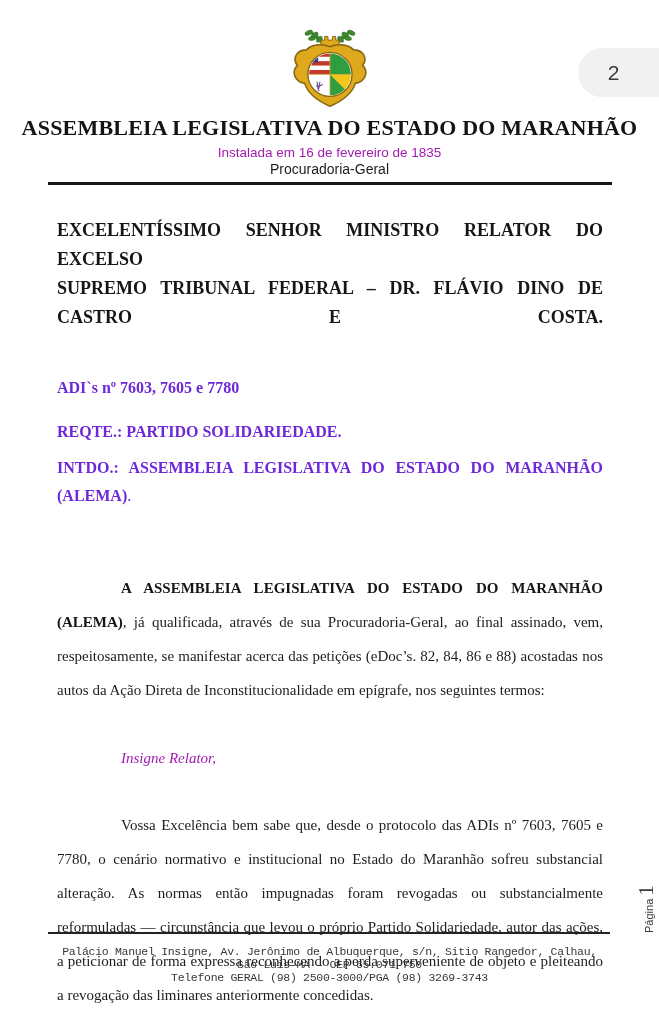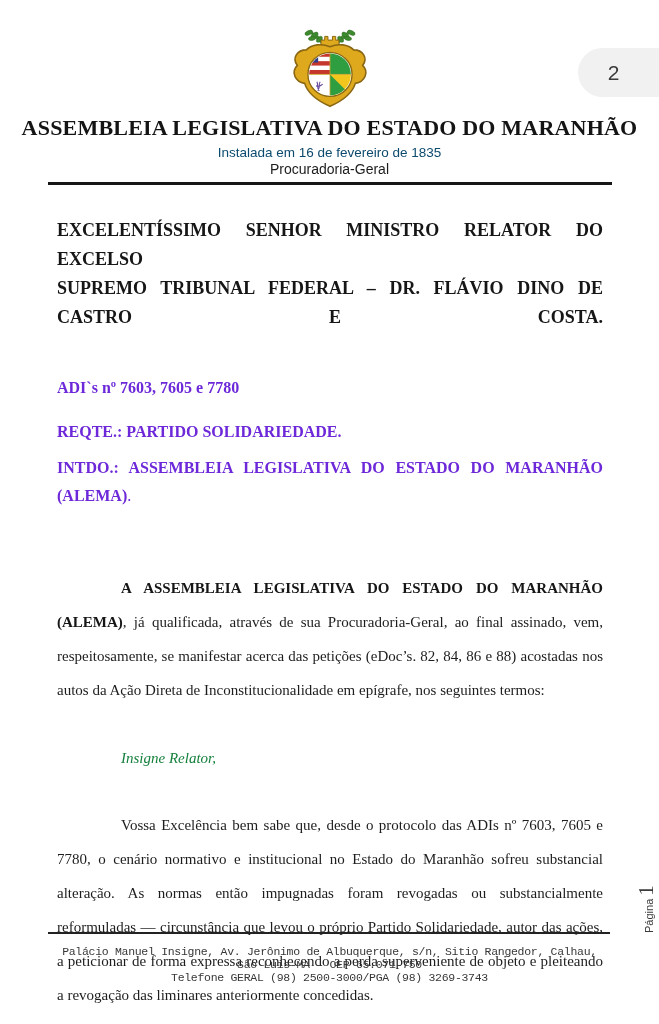--- a/index.html
+++ b/index.html
@@ -42,21 +42,21 @@
     font-family: "Liberation Serif", serif;
     font-weight: bold;
     font-size: 22px;
     letter-spacing: 0.2px;
     color: #141414;
   }
   .installed {
     margin-top: 4px;
     font-family: "Liberation Sans", sans-serif;
     font-size: 13.5px;
-    color: #0c4a6e;
+    color: #a21caf;
   }
   .department {
     margin-top: 1px;
     font-family: Liberation Sans, sans-serif;
     font-size: 14px;
     color: #1c1c1c;
   }
   .rule-thick {
     margin: 5px 47px 0 48px;
     height: 3px;
@@ -91,21 +91,21 @@
     text-indent: 64px;
     color: #1d1d1d;
   }
   .p1 { margin-top: 61px; }
   .p1 .lead { font-weight: bold; color: #161616; }
   .salutation {
     margin-top: 43px;
     margin-left: 64px;
     font-style: italic;
     font-size: 15px;
-    color: #15803d;
+    color: #a21caf;
   }
   .p2 { margin-top: 41px; }
 
   
   .pagina {
     position: absolute;
     left: 634px;
     top: 933px;
     transform: rotate(-90deg);
     transform-origin: 0 0;

